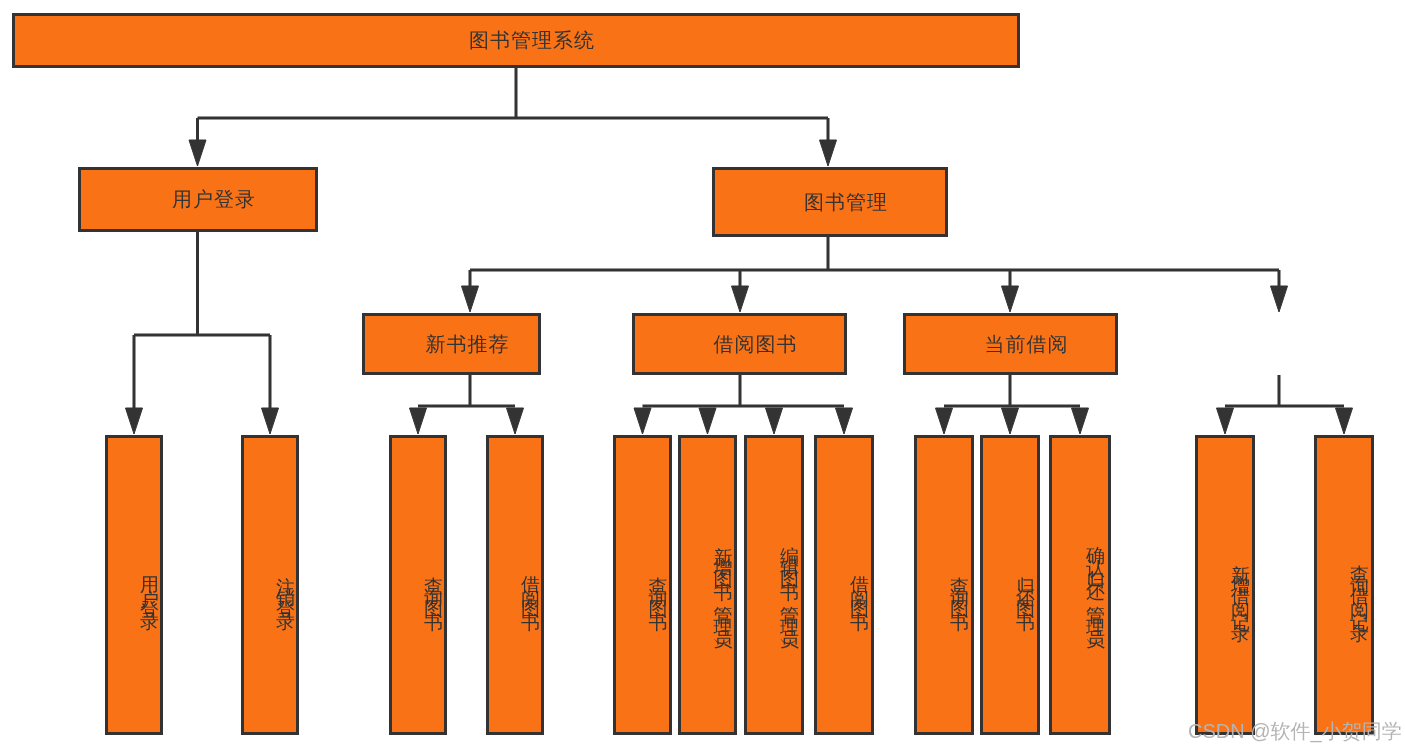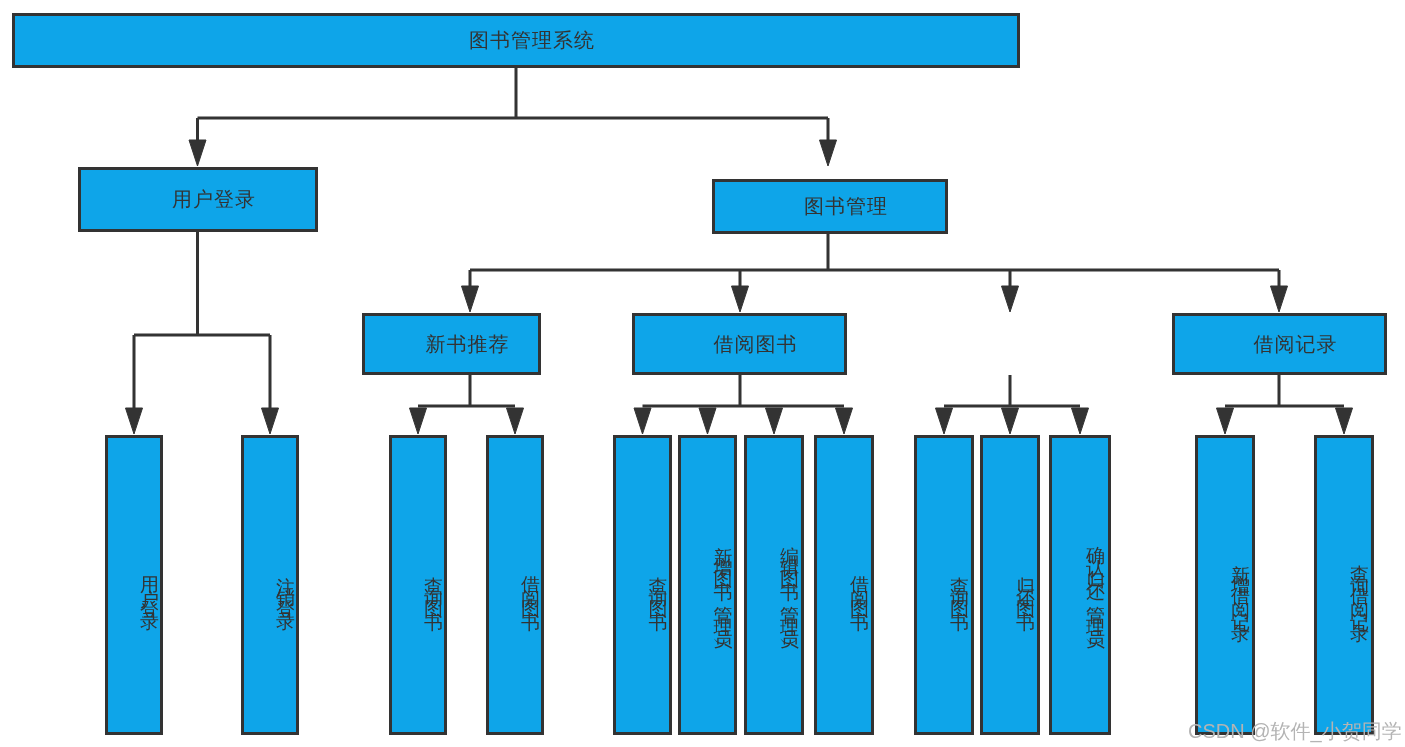--- a/index.html
+++ b/index.html
@@ -12,21 +12,21 @@
     overflow: hidden;
   }
   #connectors {
     position: absolute;
     left: 0; top: 0;
     width: 1405px; height: 747px;
   }
   .node {
     position: absolute;
     box-sizing: border-box;
-    background: #0ea5e9;
+    background: #f97316;
     border: 3px solid #333333;
     display: flex;
     align-items: center;
     justify-content: center;
     color: #333333;
     padding-left: 32px;
   }
   .node.h span {
     font-size: 20px;
     letter-spacing: 1px;
@@ -94,32 +94,32 @@
     </g>
   </svg>
 
   <div class="node h" style="left:12px;top:13px;width:1008px;height:55px">
     <span>图书管理系统</span>
   </div>
 
   <div class="node h" style="left:78px;top:167px;width:240px;height:65px">
     <span>用户登录</span>
   </div>
-  <div class="node h" style="left:712px;top:179px;width:236px;height:55px">
+  <div class="node h" style="left:712px;top:167px;width:236px;height:70px">
     <span>图书管理</span>
   </div>
 
   <div class="node h" style="left:362px;top:313px;width:179px;height:62px">
     <span>新书推荐</span>
   </div>
   <div class="node h" style="left:632px;top:313px;width:215px;height:62px">
     <span>借阅图书</span>
   </div>
-  <div class="node h" style="left:1172px;top:313px;width:215px;height:62px">
-    <span>借阅记录</span>
+  <div class="node h" style="left:903px;top:313px;width:215px;height:62px">
+    <span>当前借阅</span>
   </div>
 
   <div class="node v" style="left:105px;top:435px;width:58px;height:300px">
     <span>用户登录</span>
   </div>
   <div class="node v" style="left:241px;top:435px;width:58px;height:300px">
     <span>注销登录</span>
   </div>
 
   <div class="node v" style="left:389px;top:435px;width:58px;height:300px">

